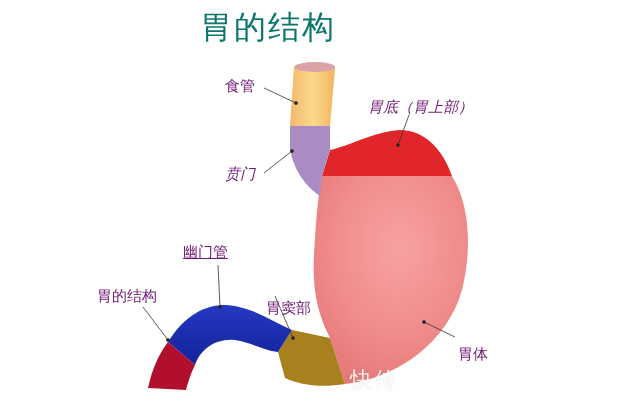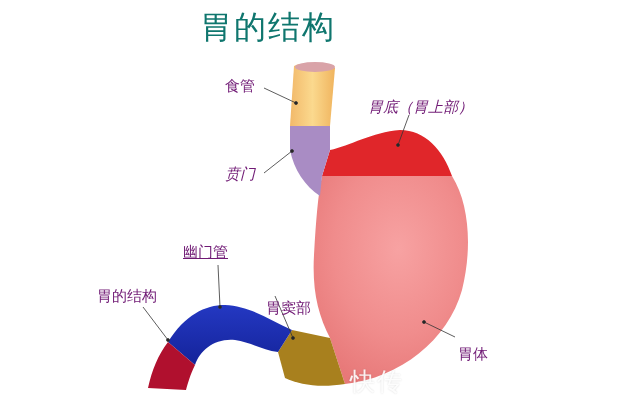--- a/index.html
+++ b/index.html
@@ -1,21 +1,21 @@
 <!DOCTYPE html>
 <html><head>
   <meta charset="utf-8">
   <style>
     html, body { margin: 0; padding: 0; background: #ffffff; }
     body { width: 639px; height: 403px; position: relative; overflow: hidden;
            font-family: "DejaVu Sans", "Liberation Sans", sans-serif; }
     .title { position: absolute; left: 200px; top: 6px; font-size: 32px; color: #0f766e; letter-spacing: 2px; }
     .label { position: absolute; font-size: 15px; color: #701a75; white-space: nowrap; }
     svg.diagram { position: absolute; left: 0; top: 0; }
-    .watermark { position: absolute; left: 350px; top: 365px; font-size: 25px; color: rgba(255,255,255,0.9);
+    .watermark { position: absolute; left: 350px; top: 365px; font-size: 22px; color: rgba(255,255,255,0.9);
                  text-shadow: 0 0 2px rgba(0,0,0,0.15); letter-spacing: 2px; }
   </style>
 </head>
 <body>
 
 <div class="title">胃的结构</div>
 
 <svg class="diagram" width="639" height="403" viewBox="0 0 639 403">
   <defs>
     <linearGradient id="esoGrad" x1="0" x2="1" y1="0" y2="0">

